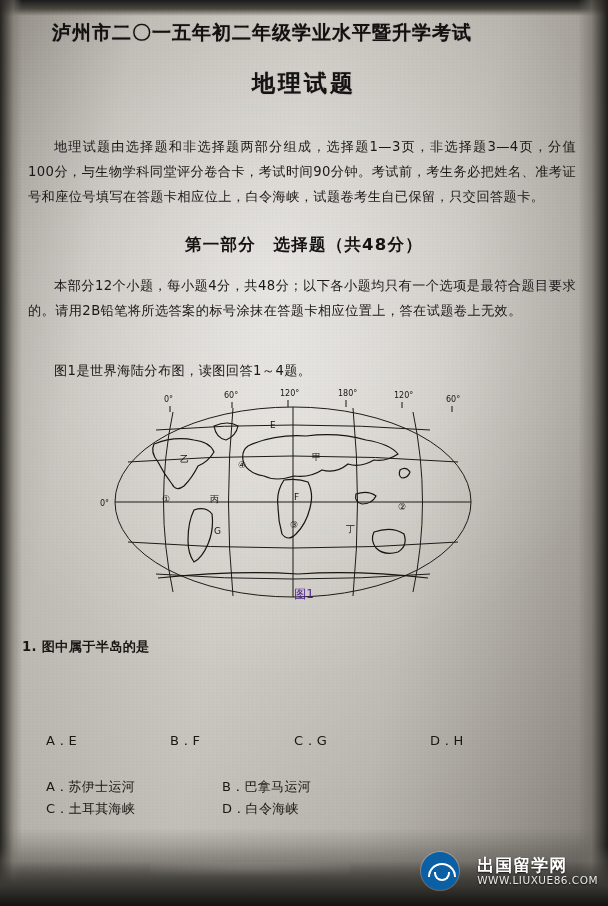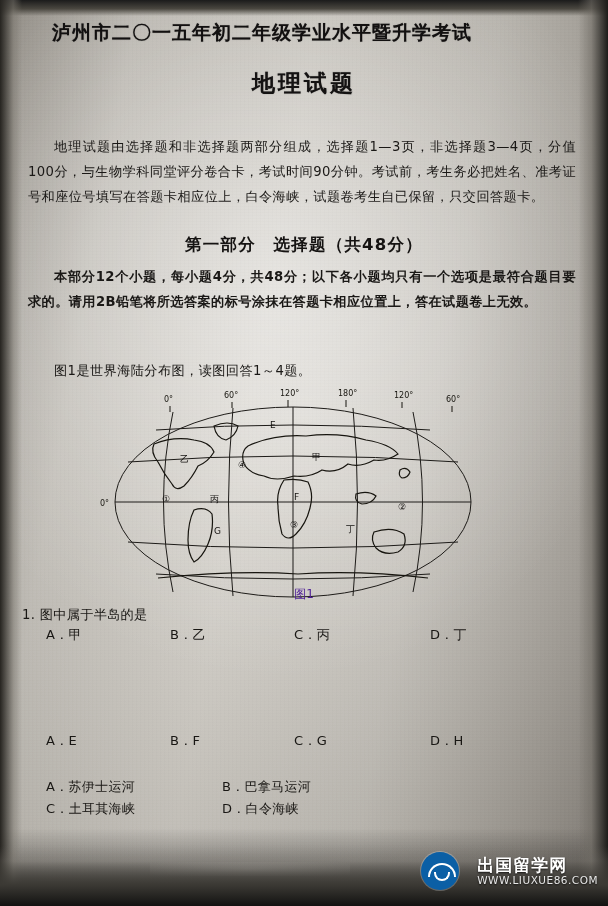--- a/index.html
+++ b/index.html
@@ -92,23 +92,22 @@
   .section-head {
     position: absolute;
     top: 234px; left: 0; width: 100%;
     text-align: center;
     font-size: 16.5px;
     font-weight: bold;
     letter-spacing: 1.2px;
     color: #151312;
   }
   .part-desc {
-    top: 264px; left: 28px; width: 548px;
+    top: 273px; left: 28px; width: 548px;
     text-indent: 26px;
-    font-weight: bold;
   }
   .fig-lead {
     top: 358px; left: 28px; width: 548px;
     text-indent: 26px;
   }
   
   .figure {
     position: absolute;
     top: 382px; left: 98px;
     width: 390px; height: 240px;
@@ -138,21 +137,21 @@
   }
   .opt {
     position: absolute;
     font-size: 13px;
     white-space: nowrap;
   }
   .opt.a { left: 24px; }
   .opt.b { left: 148px; }
   .opt.c { left: 272px; }
   .opt.d { left: 408px; }
-  .q1 { top: 606px; }
+  .q1 { top: 638px; font-weight: bold; }
   .q2 { top: 684px; }
   .q3 { top: 730px; }
   .q4 { top: 776px; }
   .q4 .opt.a { left: 24px; }
   .q4 .opt.b { left: 200px; }
   .q4 .opt.c { left: 24px; }
   .q4 .opt.d { left: 200px; }
   .q4 .opts.row2 { margin-top: 0; }
   .fade-bottom {
     position: absolute;
@@ -314,26 +313,20 @@
       </svg>
     </div>
 
     <div class="fig-caption">图1</div>
 
     <div class="q q1">
       <div class="q-stem">
         <span>1.</span>
         <span>图中属于半岛的是</span>
       </div>
-      <div class="opts">
-        <span class="opt a">A．甲</span>
-        <span class="opt b">B．乙</span>
-        <span class="opt c">C．丙</span>
-        <span class="opt d">D．丁</span>
-      </div>
     </div>
 
 
     <div class="q q3">
       <div class="opts">
         <span class="opt a">A．E</span>
         <span class="opt b">B．F</span>
         <span class="opt c">C．G</span>
         <span class="opt d">D．H</span>
       </div>

